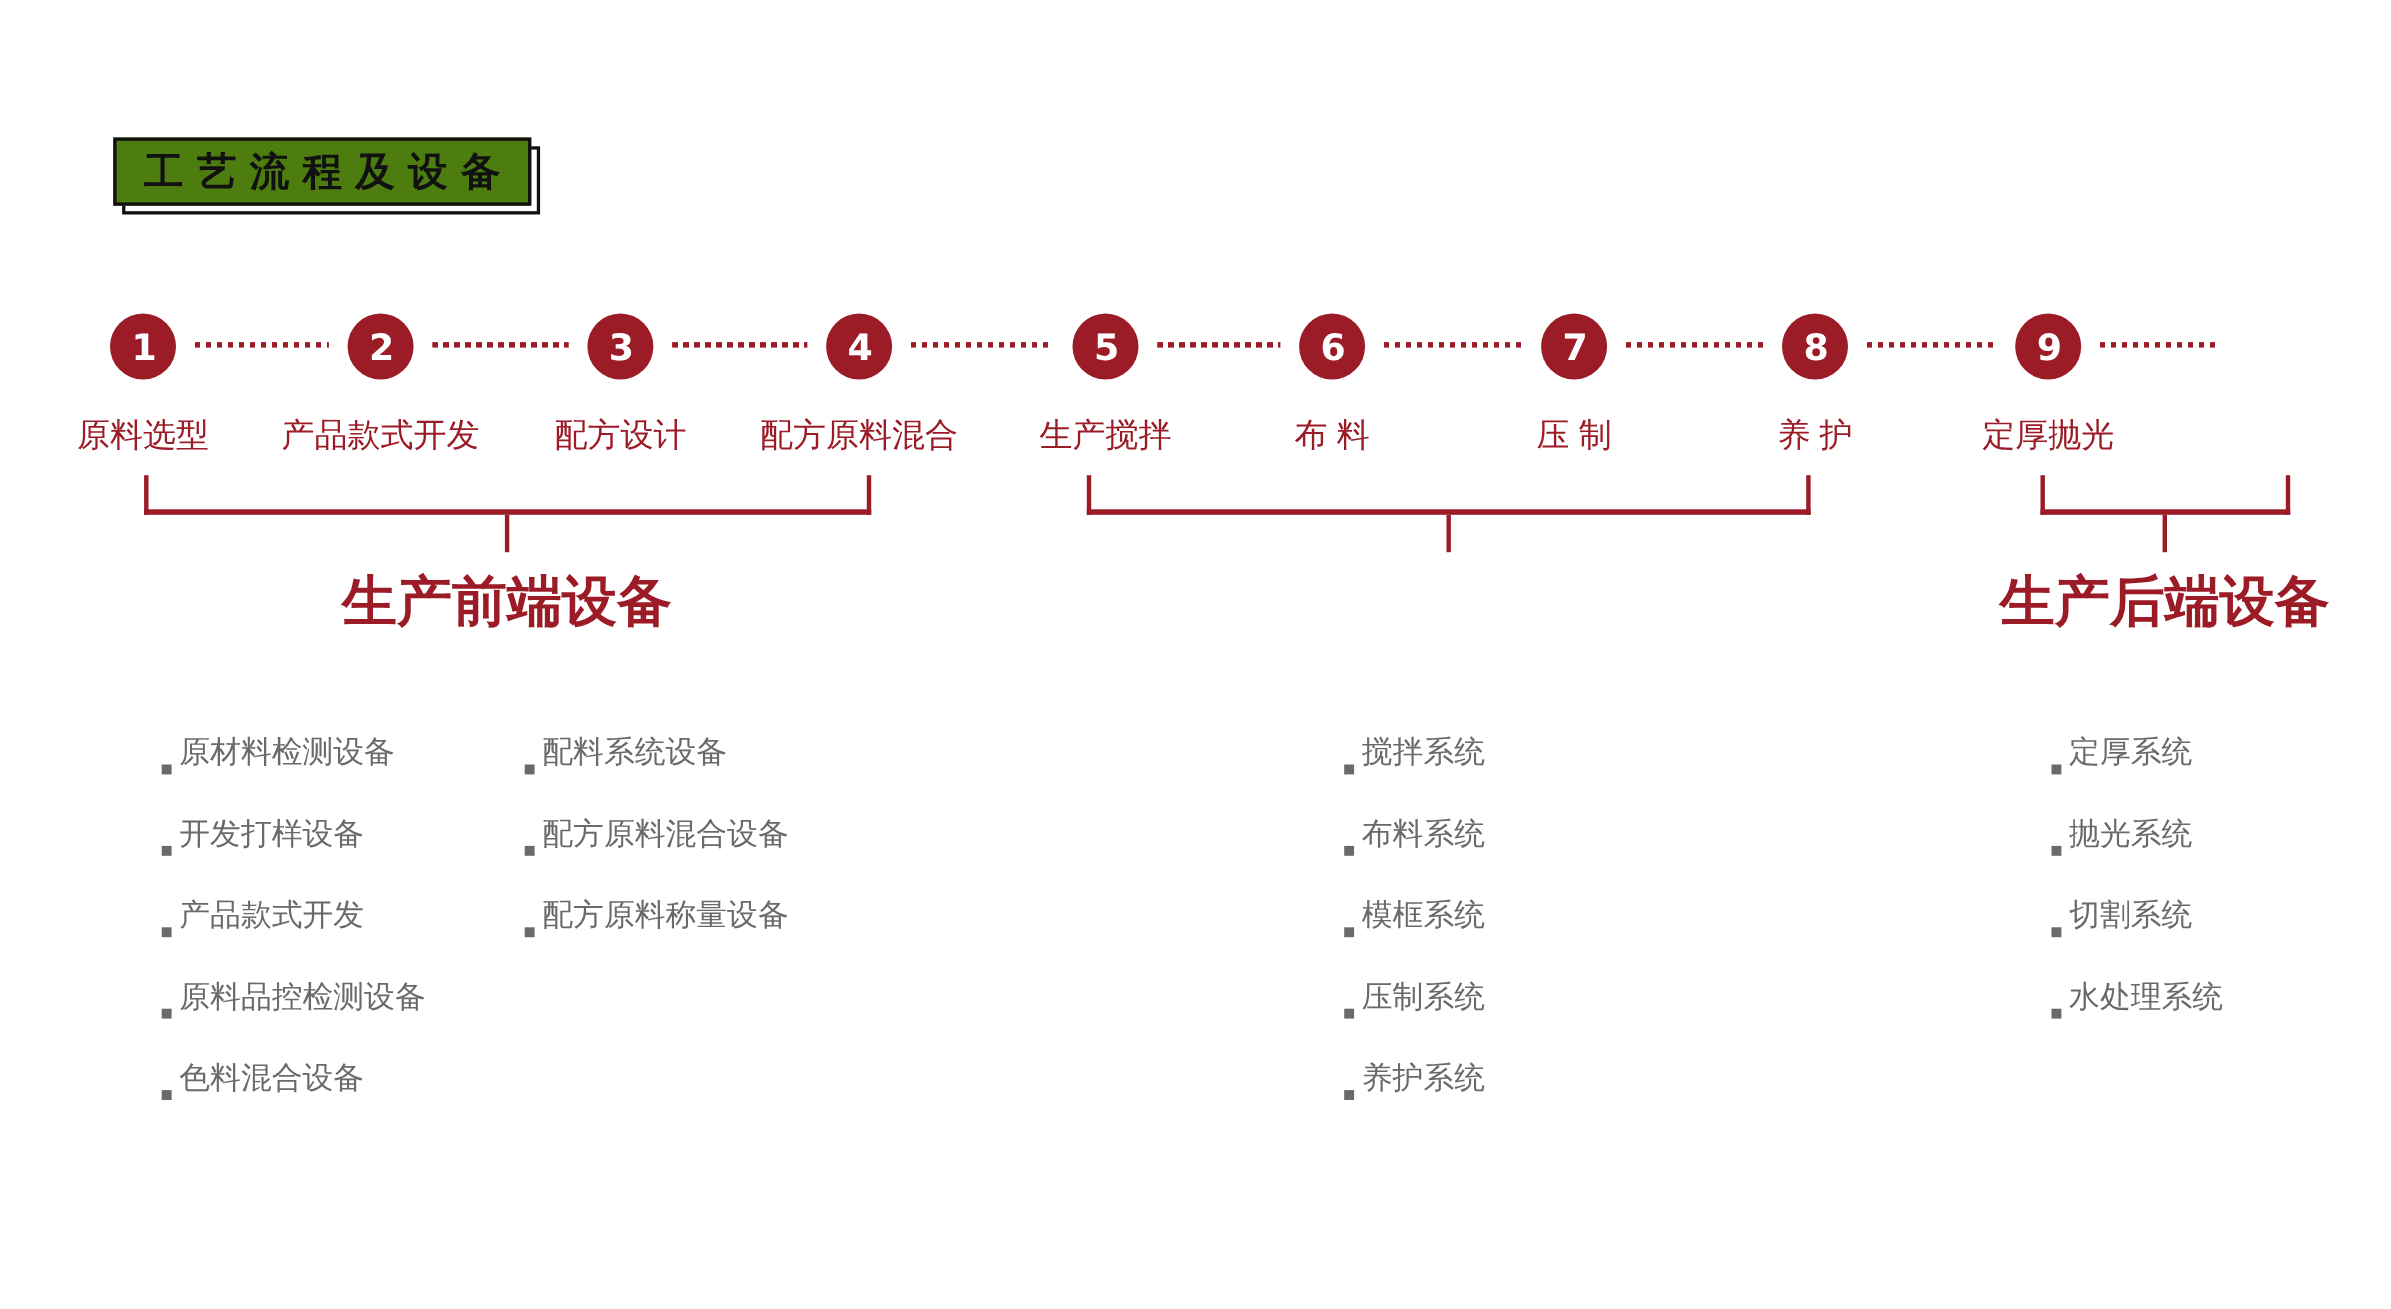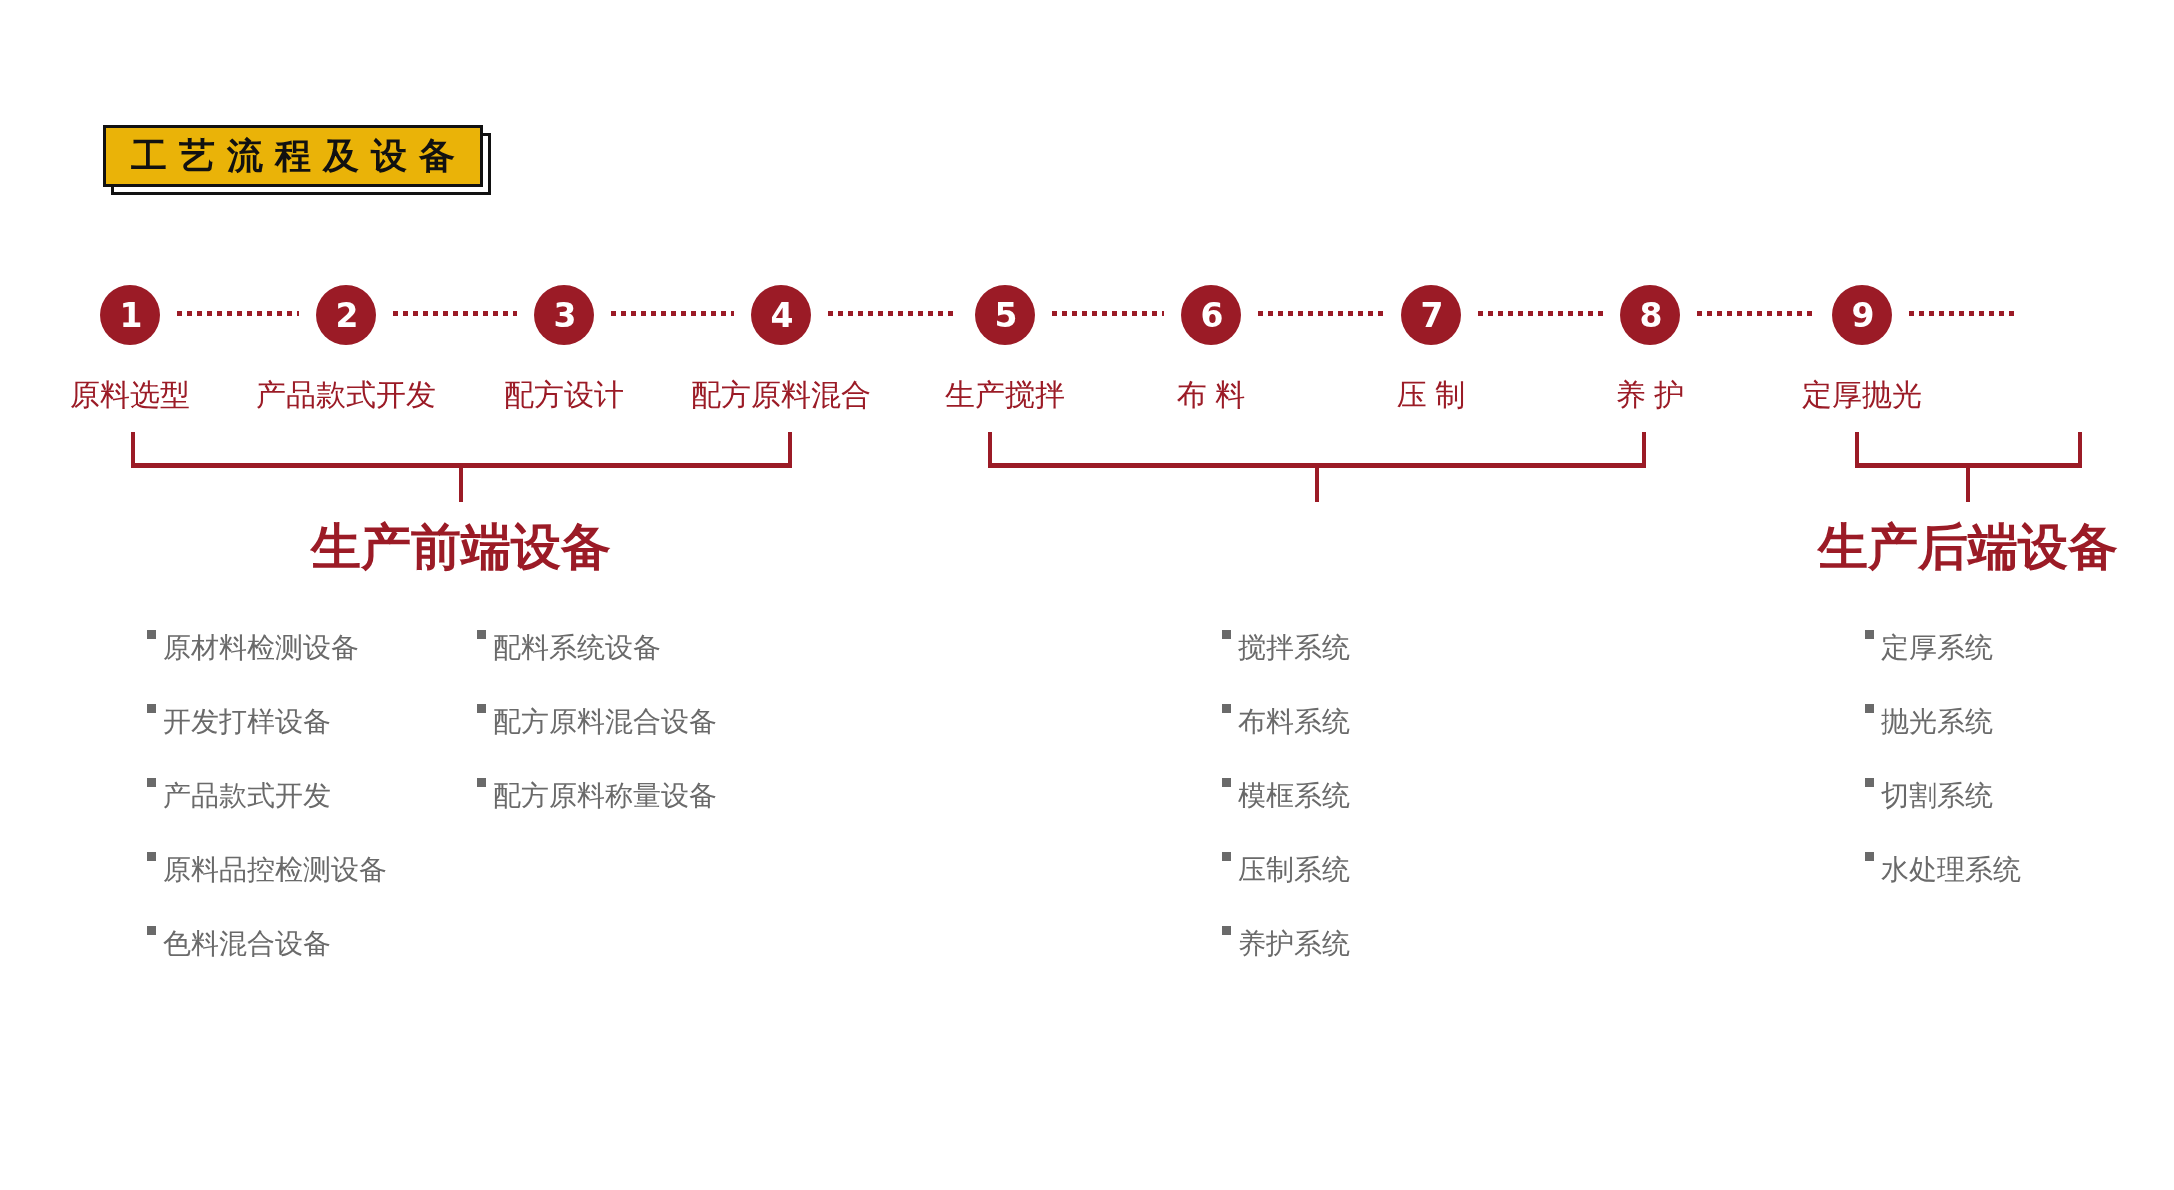--- a/index.html
+++ b/index.html
@@ -10,21 +10,21 @@
     font-family:"Liberation Sans","DejaVu Sans",sans-serif;
     overflow:hidden;
   }
   
   .title-shadow{
     position:absolute;left:111px;top:133px;width:380px;height:62px;
     border:3px solid #111;background:#fff;box-sizing:border-box;
   }
   .title-box{
     position:absolute;left:103px;top:125px;width:380px;height:62px;
-    border:3px solid #111;background:#eab308;box-sizing:border-box;
+    border:3px solid #111;background:#4d7c0f;box-sizing:border-box;
     display:flex;align-items:center;justify-content:center;
   }
   .title-box .txt{
     font-size:36px;font-weight:700;color:#111;
     letter-spacing:12px;padding-left:12px;white-space:nowrap;
   }
   
   .step{position:absolute;top:285px;width:220px;text-align:center;}
   .circle{
     width:60px;height:60px;border-radius:50%;
@@ -43,21 +43,21 @@
   
   .hline{position:absolute;top:463px;height:5px;background:#9B1B26;}
   .vtick{position:absolute;top:432px;width:4px;height:36px;background:#9B1B26;}
   .stem{position:absolute;top:468px;width:4px;height:34px;background:#9B1B26;}
   .group-title{
     position:absolute;top:514px;width:460px;text-align:center;
     font-size:50px;font-weight:700;color:#9B1B26;white-space:nowrap;
   }
   
   .list-col{position:absolute;top:629px;}
-  .item{height:74px;display:flex;align-items:flex-start;}
+  .item{height:74px;display:flex;align-items:flex-end;}
   .bullet{
     width:9px;height:9px;background:#6A6A6A;margin-right:7px;flex:0 0 auto;
     transform:translateY(1px);
   }
   .item-text{font-size:28px;color:#6A6A6A;white-space:nowrap;}
 </style>
 </head>
 <body>
 
 <div class="canvas">

